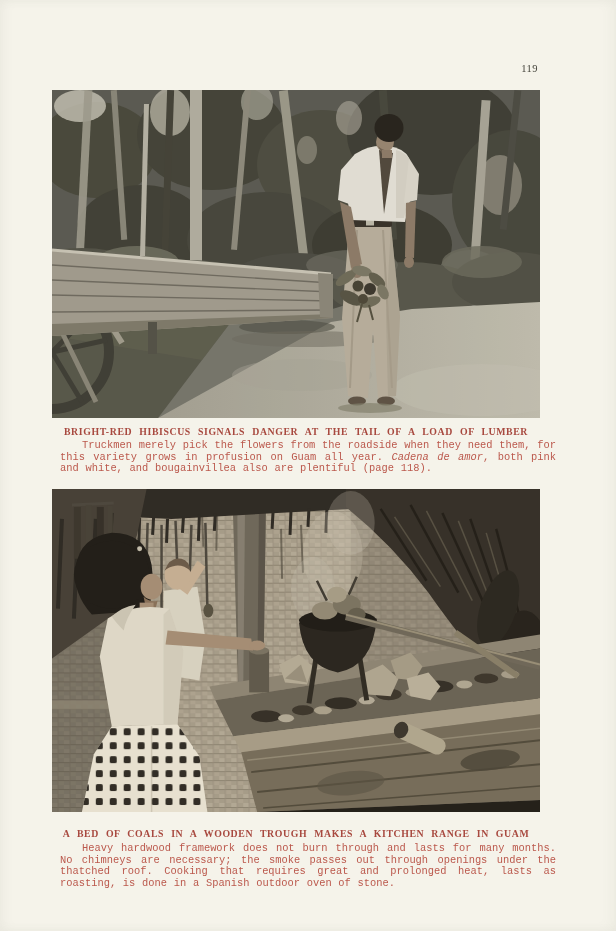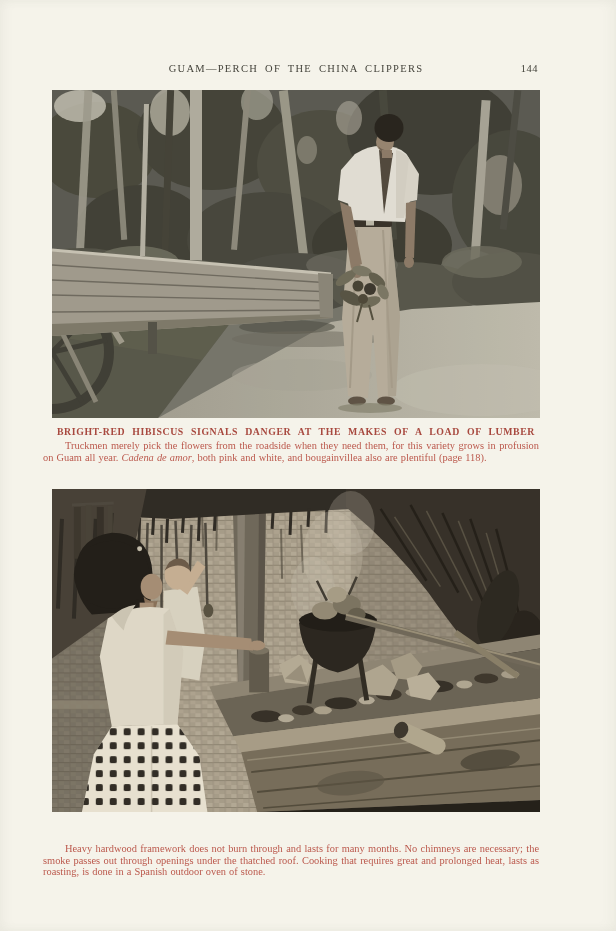--- a/index.html
+++ b/index.html
@@ -27,42 +27,41 @@
   figure.photo svg { display:block; width:100%; height:100%; }
   .caption {
     position:absolute; left:52px; width:488px; margin:0;
     text-align:center; font-weight:bold; font-size:9.8px;
     letter-spacing:.6px; word-spacing:4px;
     color:var(--caption-red,#a8493f);
   }
   .cap1 { top:426px; }
   .cap2 { top:828px; }
   .body-text {
-    position:absolute; left:43px; width:496px; margin:0;
+    position:absolute; left:60px; width:496px; margin:0;
     font-size:10.4px; line-height:11.7px;
     color:var(--body-red,#bb584c);
-    text-align:justify; text-indent:22px; word-spacing:.5px;
+    text-align:justify; text-indent:22px; word-spacing:.5px;font-family:Liberation Mono, monospace;
   }
   .body1 { top:440px; }
   .body2 { top:843px; }
   .body-text em { font-style:italic; }
   .credit {
     position:absolute; left:52px; top:813px; width:470px;
     text-align:right; font-size:8.2px; letter-spacing:.3px;
     color:var(--credit-ink,#5d594e);
   }
 </style>
 </head>
 <body>
 
 <div class="page">
 
   <div class="running-head">
-    <span class="head-title">GUAM—PERCH OF THE CHINA CLIPPERS</span>
-    <span class="folio">144</span>
+    <span class="folio">119</span>
   </div>
 
   <figure class="photo photo1">
     <svg viewBox="0 0 488 328" preserveAspectRatio="none">
       <rect width="488" height="328" fill="#75746a"></rect>
       <rect width="488" height="215" fill="#595850"></rect>
       <ellipse cx="45" cy="60" rx="60" ry="48" fill="#474639"></ellipse>
       <ellipse cx="160" cy="45" rx="75" ry="55" fill="#414036"></ellipse>
       <ellipse cx="270" cy="75" rx="65" ry="55" fill="#4b4a3e"></ellipse>
       <ellipse cx="380" cy="45" rx="85" ry="60" fill="#3c3b32"></ellipse>
@@ -154,21 +153,21 @@
       <ellipse cx="318" cy="212" rx="11" ry="5" fill="#6e6a57" transform="rotate(-18 318 212)"></ellipse>
       <ellipse cx="331" cy="202" rx="8" ry="5" fill="#7b7663" transform="rotate(62 331 202)"></ellipse>
       <circle cx="306" cy="196" r="5.5" fill="#453f30"></circle>
       <circle cx="318" cy="199" r="6" fill="#39342a"></circle>
       <circle cx="311" cy="209" r="5" fill="#4c4636"></circle>
       <path d="M310,214 L305,232 M317,215 L321,230" stroke="#524d3c" stroke-width="2" fill="none"></path>
       <rect width="488" height="328" fill="#8e8a7a" opacity="0.06"></rect>
     </svg>
   </figure>
 
-  <h2 class="caption cap1">BRIGHT-RED HIBISCUS SIGNALS DANGER AT THE MAKES OF A LOAD OF LUMBER</h2>
+  <h2 class="caption cap1">BRIGHT-RED HIBISCUS SIGNALS DANGER AT THE TAIL OF A LOAD OF LUMBER</h2>
 
   <p class="body-text body1"><span>Truckmen merely pick the flowers from the roadside when they need them, for this variety grows in profusion on Guam all year. </span><em>Cadena de amor</em><span>, both pink and white, and bougainvillea also are plentiful (page 118).</span></p>
 
   <figure class="photo photo2">
     <svg viewBox="0 0 490 324" preserveAspectRatio="none">
       <defs>
         <pattern id="weave" width="12" height="9" patternUnits="userSpaceOnUse">
           <rect width="12" height="9" fill="#a89d8a"></rect>
           <rect width="6" height="4.5" fill="#b5aa96"></rect>
           <rect x="6" y="4.5" width="6" height="4.5" fill="#afa490"></rect>
@@ -319,16 +318,17 @@
       <path d="M116,142 L200,150 L202,162 L114,156 Z" fill="#a78e74"></path>
       <ellipse cx="206" cy="157" rx="8" ry="5" fill="#a78e74"></ellipse>
       <path d="M60,238 L126,236 L148,268 L156,324 L30,324 L42,266 Z" fill="#ece5d4"></path>
       <path d="M60,238 L126,236 L148,268 L156,324 L30,324 L42,266 Z" fill="url(#checks)"></path>
       <path d="M100,238 L100,324" stroke="#b9b19e" stroke-width="1.5" opacity="0.5"></path>
       <rect width="490" height="324" fill="#8e8a7a" opacity="0.05"></rect>
     </svg>
   </figure>
 
 
+  <h2 class="caption cap2">A BED OF COALS IN A WOODEN TROUGH MAKES A KITCHEN RANGE IN GUAM</h2>
 
   <p class="body-text body2">Heavy hardwood framework does not burn through and lasts for many months. No chimneys are necessary; the smoke passes out through openings under the thatched roof. Cooking that requires great and prolonged heat, lasts as roasting, is done in a Spanish outdoor oven of stone.</p>
 
 </div>
 
 </body></html>

